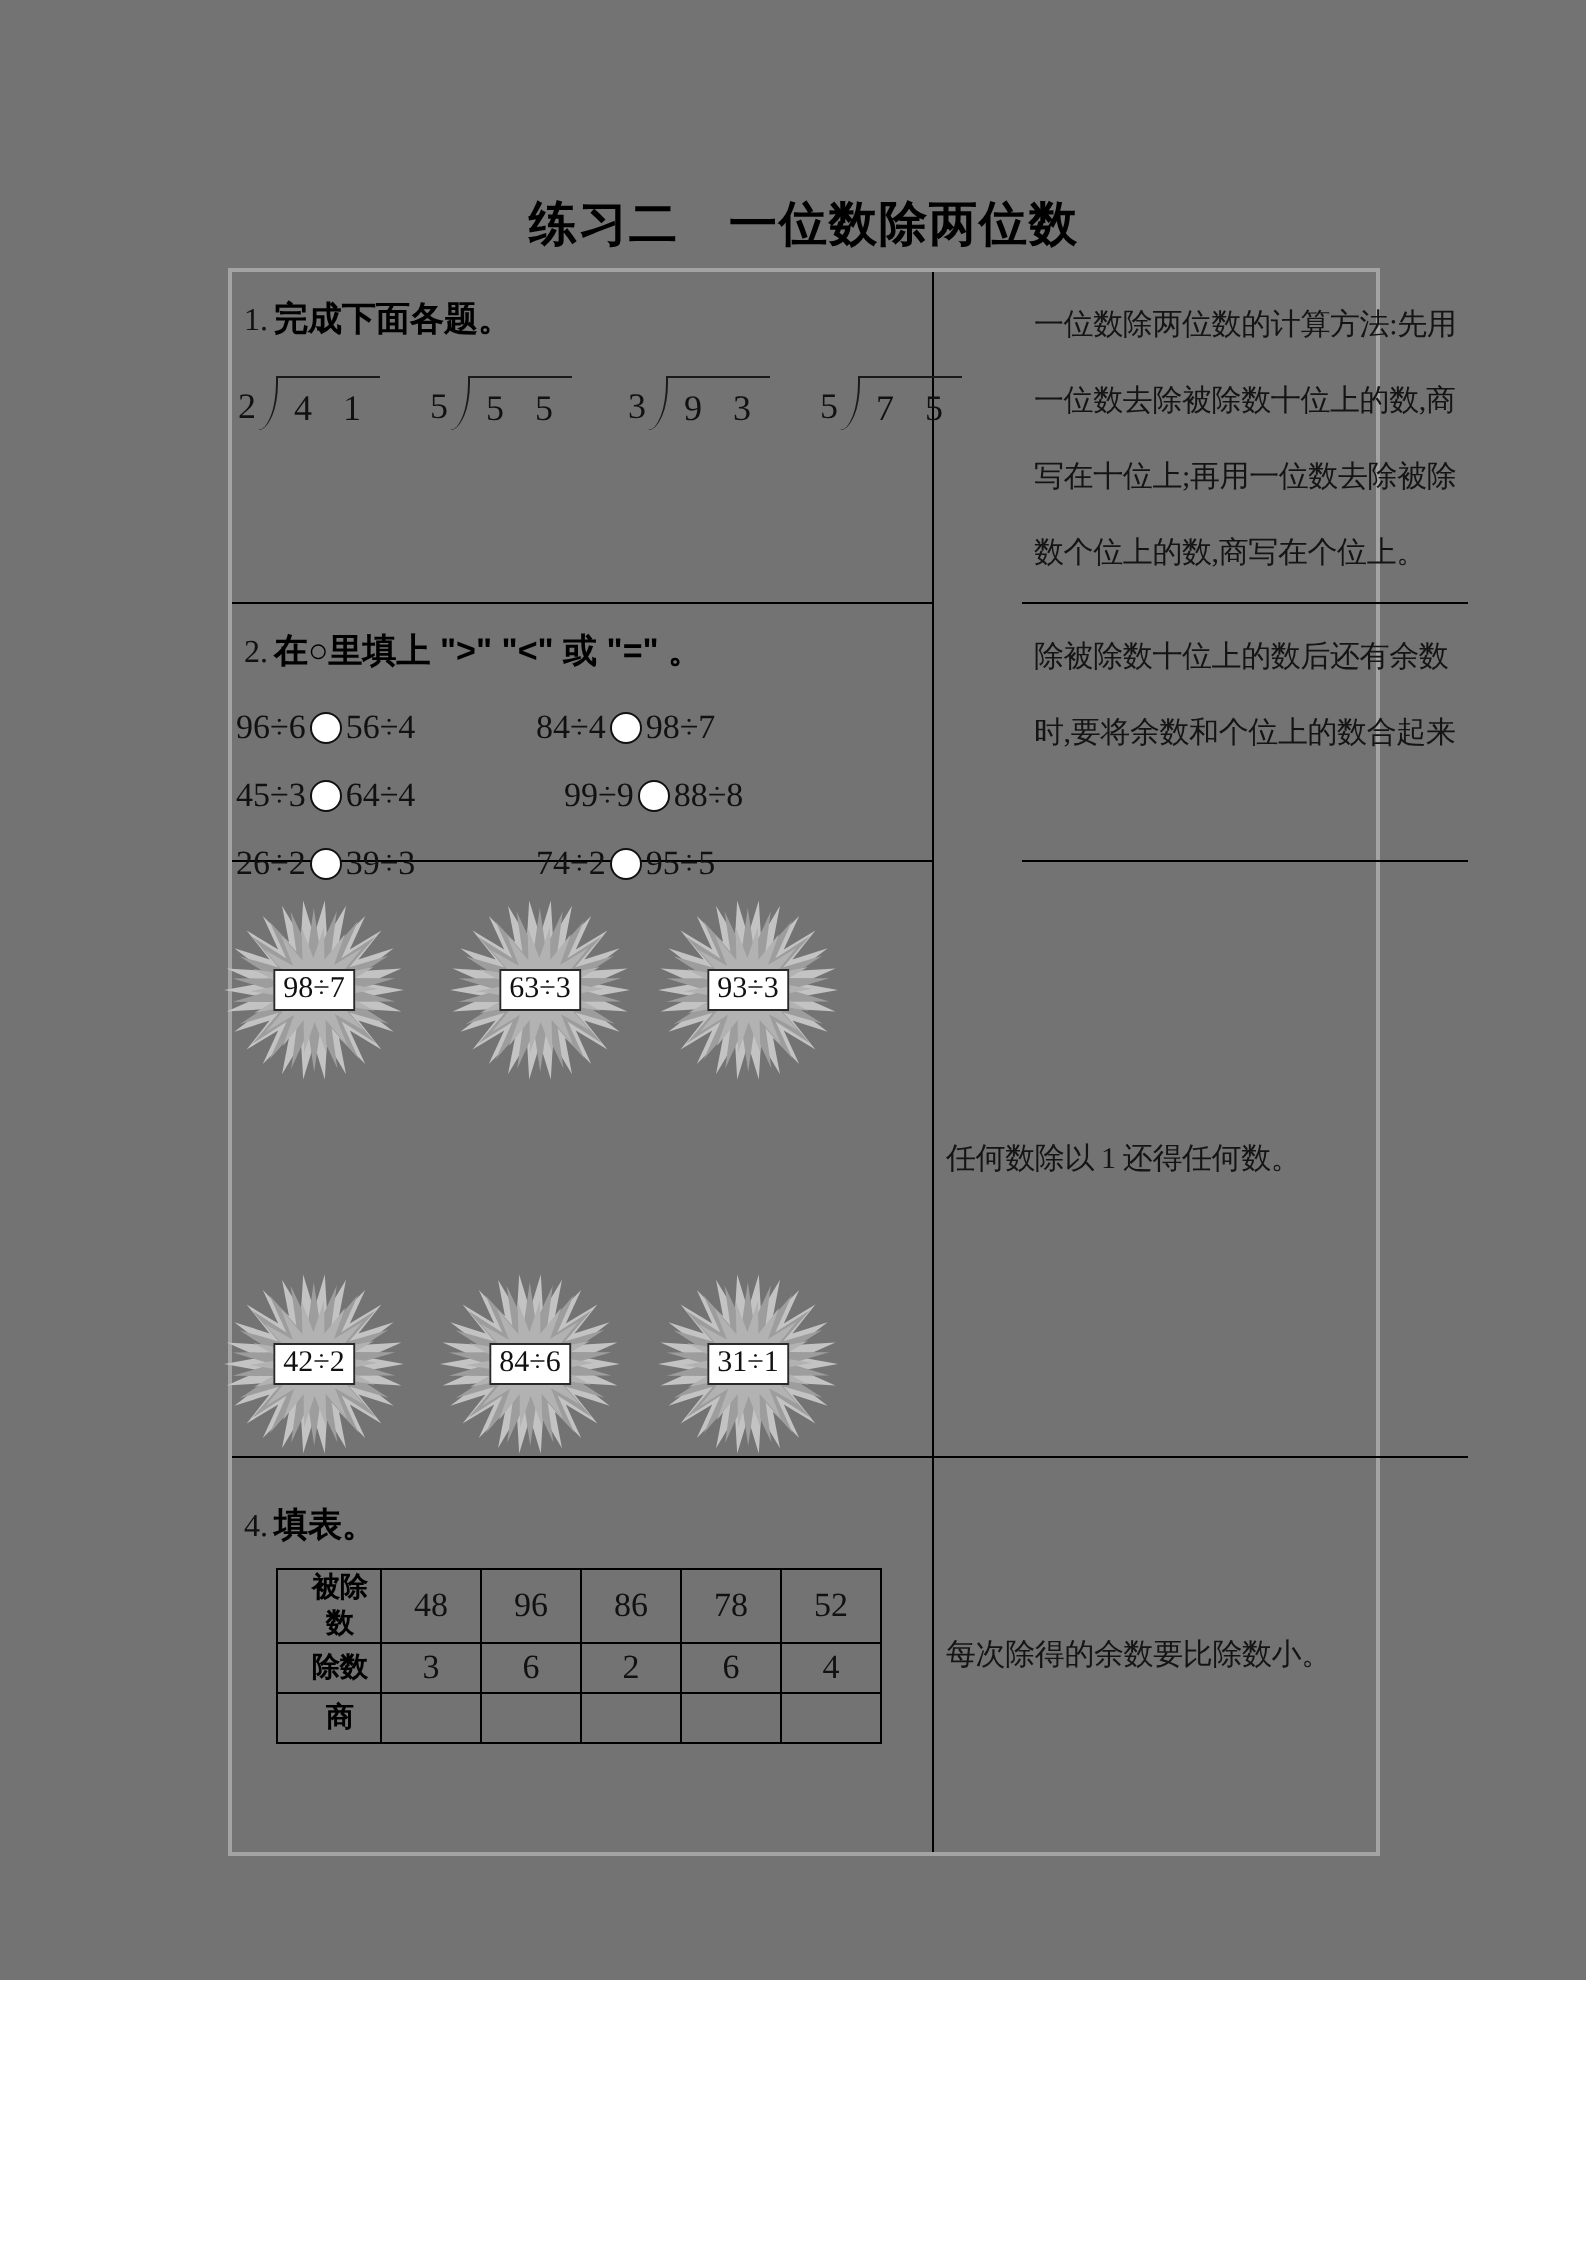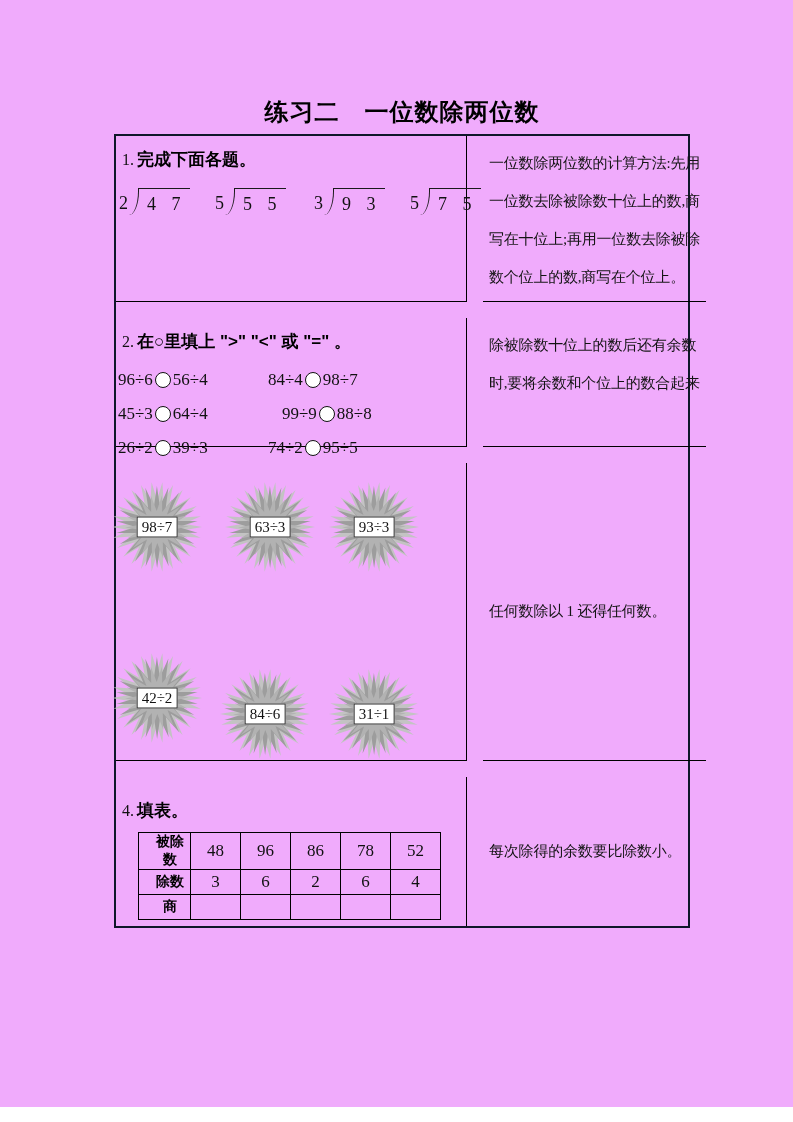--- a/index.html
+++ b/index.html
@@ -1,25 +1,25 @@
 <!DOCTYPE html>
 <html><head>
 <meta charset="utf-8">
 <style>
   * { margin:0; padding:0; box-sizing:border-box; }
   body { background:#ffffff; font-family:"Liberation Serif","DejaVu Serif",serif; }
-  .page { position:relative; width:793px; height:1107px; background:#f0abfc; overflow:hidden; color:#111; }
+  .page { position:relative; width:793px; height:990px; background:#737373; overflow:hidden; color:#111; }
 
   .title { position:absolute; left:114px; top:96px; width:576px; text-align:center;
            font-family:"Liberation Sans","DejaVu Sans",sans-serif; font-weight:bold;
            font-size:24px; letter-spacing:1px; color:#000; }
 
   .sheet { position:absolute; left:114px; top:134px; width:576px; height:794px;
-           border:2px solid #0f172a; display:grid;
-           grid-template-columns:351px 1fr; grid-template-rows:166px 129px 298px 1fr;gap:16px; }
+           border:2px solid #a3a3a3; display:grid;
+           grid-template-columns:351px 1fr; grid-template-rows:166px 129px 298px 1fr; }
   .cell { position:relative; }
   .cell.l { border-right:1.5px solid #000; }
   .rb { border-bottom:1.5px solid #000; }
 
   .sec-head { padding:12px 0 0 6px; font-size:17px; white-space:nowrap; }
   .sec-num { font-size:16px; margin-right:3px; }
   .sec-zh { font-family:"Liberation Sans","DejaVu Sans",sans-serif; font-weight:bold; color:#000; }
 
   
   .ld-row { position:absolute; left:0; top:52px; width:100%; height:40px; }
@@ -46,21 +46,21 @@
 
   
   .fill-table { margin:10px 0 0 22px; border-collapse:collapse; }
   .fill-table td { border:1.5px solid #000; height:25px; text-align:center;
                    font-size:17px; vertical-align:middle; }
   .fill-table td.hd { width:52px; font-family:"Liberation Sans","DejaVu Sans",sans-serif;
                       font-weight:bold; font-size:14px; color:#000;padding-left:11px; }
   .fill-table td.v { width:50px; }
 
   
-  .note { padding:8px 6px 0 6px; font-size:15px; line-height:38px; color:#141414; }
+  .note { padding:8px 6px 0 6px; font-size:15px; line-height:38px; color:#141414;margin-left:44px; }
   .note div { white-space:nowrap; letter-spacing:-0.2px; }
   .note-center { display:flex; align-items:center; padding:0 6px; font-size:15px;
                  letter-spacing:-0.2px; white-space:nowrap; color:#141414; }
 </style>
 </head>
 <body>
 
 <div class="page">
 
   <div class="title">练习二　一位数除两位数</div>
@@ -68,21 +68,21 @@
   <div class="sheet">
 
     <div class="cell l rb">
       <div class="sec-head">
         <span class="sec-num">1.</span><span class="sec-zh">完成下面各题。</span>
       </div>
       <div class="ld-row">
         <div class="longdiv" style="left:3px">
           <span class="ld-divisor">2</span>
           <span class="ld-bracket"></span>
-          <span class="ld-dividend">4 7</span>
+          <span class="ld-dividend">4 1</span>
         </div>
         <div class="longdiv" style="left:99px">
           <span class="ld-divisor">5</span>
           <span class="ld-bracket"></span>
           <span class="ld-dividend">5 5</span>
         </div>
         <div class="longdiv" style="left:198px">
           <span class="ld-divisor">3</span>
           <span class="ld-bracket"></span>
           <span class="ld-dividend">9 3</span>
@@ -139,21 +139,21 @@
           <span class="lab">63÷3</span>
         </div>
       <div class="flower" style="left:213px;top:19px">
           <svg width="90" height="90" viewBox="0 0 90 90">
             <polygon points="90.0,45.0 71.8,48.3 88.7,55.8 70.2,54.6 84.8,65.9 67.2,60.3 78.7,74.8 62.9,65.2 70.6,82.0 57.5,68.9 61.0,87.1 51.5,71.2 50.4,89.7 45.0,72.0 39.6,89.7 38.5,71.2 29.0,87.1 32.5,68.9 19.4,82.0 27.1,65.2 11.3,74.8 22.8,60.3 5.2,65.9 19.8,54.6 1.3,55.8 18.2,48.3 0.0,45.0 18.2,41.7 1.3,34.2 19.8,35.4 5.2,24.1 22.8,29.7 11.3,15.2 27.1,24.8 19.4,8.0 32.5,21.1 29.0,2.9 38.5,18.8 39.6,0.3 45.0,18.0 50.4,0.3 51.5,18.8 61.0,2.9 57.5,21.1 70.6,8.0 62.9,24.8 78.7,15.2 67.2,29.7 84.8,24.1 70.2,35.4 88.7,34.2 71.8,41.7" fill="#c3c3c3"></polygon>
             <polygon points="85.6,50.7 65.2,50.9 82.3,61.9 62.7,56.3 76.1,71.8 58.8,60.8 67.3,79.4 53.8,64.1 56.7,84.3 48.0,65.8 45.1,86.0 42.1,65.8 33.6,84.4 36.3,64.1 22.9,79.6 31.3,60.9 14.1,71.9 27.4,56.4 7.8,62.1 24.9,51.0 4.4,50.9 24.0,45.1 4.4,39.3 24.8,39.1 7.7,28.1 27.3,33.7 13.9,18.2 31.2,29.2 22.7,10.6 36.2,25.9 33.3,5.7 42.0,24.2 44.9,4.0 47.9,24.2 56.4,5.6 53.7,25.9 67.1,10.4 58.7,29.1 75.9,18.1 62.6,33.6 82.2,27.9 65.1,39.0 85.6,39.1 66.0,44.9" fill="#9d9d9d"></polygon>
             <polygon points="75.3,55.4 59.0,52.7 69.9,65.1 55.5,57.1 61.5,72.4 50.8,59.9 51.2,76.4 45.3,61.0 40.0,76.6 39.8,60.1 29.5,73.0 35.0,57.5 20.9,66.0 31.3,53.3 15.1,56.5 29.3,48.1 13.0,45.6 29.2,42.5 14.7,34.6 31.0,37.3 20.1,24.9 34.5,32.9 28.5,17.6 39.2,30.1 38.8,13.6 44.7,29.0 50.0,13.4 50.2,29.9 60.5,17.0 55.0,32.5 69.1,24.0 58.7,36.7 74.9,33.5 60.7,41.9 77.0,44.4 60.8,47.5" fill="#b2b2b2"></polygon>
           </svg>
           <span class="lab">93÷3</span>
         </div>
-      <div class="flower" style="left:-4px;top:190px">
+      <div class="flower" style="left:-4px;top:206px">
           <svg width="90" height="90" viewBox="0 0 90 90">
             <polygon points="90.0,45.0 71.8,48.3 88.7,55.8 70.2,54.6 84.8,65.9 67.2,60.3 78.7,74.8 62.9,65.2 70.6,82.0 57.5,68.9 61.0,87.1 51.5,71.2 50.4,89.7 45.0,72.0 39.6,89.7 38.5,71.2 29.0,87.1 32.5,68.9 19.4,82.0 27.1,65.2 11.3,74.8 22.8,60.3 5.2,65.9 19.8,54.6 1.3,55.8 18.2,48.3 0.0,45.0 18.2,41.7 1.3,34.2 19.8,35.4 5.2,24.1 22.8,29.7 11.3,15.2 27.1,24.8 19.4,8.0 32.5,21.1 29.0,2.9 38.5,18.8 39.6,0.3 45.0,18.0 50.4,0.3 51.5,18.8 61.0,2.9 57.5,21.1 70.6,8.0 62.9,24.8 78.7,15.2 67.2,29.7 84.8,24.1 70.2,35.4 88.7,34.2 71.8,41.7" fill="#c3c3c3"></polygon>
             <polygon points="85.6,50.7 65.2,50.9 82.3,61.9 62.7,56.3 76.1,71.8 58.8,60.8 67.3,79.4 53.8,64.1 56.7,84.3 48.0,65.8 45.1,86.0 42.1,65.8 33.6,84.4 36.3,64.1 22.9,79.6 31.3,60.9 14.1,71.9 27.4,56.4 7.8,62.1 24.9,51.0 4.4,50.9 24.0,45.1 4.4,39.3 24.8,39.1 7.7,28.1 27.3,33.7 13.9,18.2 31.2,29.2 22.7,10.6 36.2,25.9 33.3,5.7 42.0,24.2 44.9,4.0 47.9,24.2 56.4,5.6 53.7,25.9 67.1,10.4 58.7,29.1 75.9,18.1 62.6,33.6 82.2,27.9 65.1,39.0 85.6,39.1 66.0,44.9" fill="#9d9d9d"></polygon>
             <polygon points="75.3,55.4 59.0,52.7 69.9,65.1 55.5,57.1 61.5,72.4 50.8,59.9 51.2,76.4 45.3,61.0 40.0,76.6 39.8,60.1 29.5,73.0 35.0,57.5 20.9,66.0 31.3,53.3 15.1,56.5 29.3,48.1 13.0,45.6 29.2,42.5 14.7,34.6 31.0,37.3 20.1,24.9 34.5,32.9 28.5,17.6 39.2,30.1 38.8,13.6 44.7,29.0 50.0,13.4 50.2,29.9 60.5,17.0 55.0,32.5 69.1,24.0 58.7,36.7 74.9,33.5 60.7,41.9 77.0,44.4 60.8,47.5" fill="#b2b2b2"></polygon>
           </svg>
           <span class="lab">42÷2</span>
         </div>
       <div class="flower" style="left:104px;top:206px">
           <svg width="90" height="90" viewBox="0 0 90 90">
             <polygon points="90.0,45.0 71.8,48.3 88.7,55.8 70.2,54.6 84.8,65.9 67.2,60.3 78.7,74.8 62.9,65.2 70.6,82.0 57.5,68.9 61.0,87.1 51.5,71.2 50.4,89.7 45.0,72.0 39.6,89.7 38.5,71.2 29.0,87.1 32.5,68.9 19.4,82.0 27.1,65.2 11.3,74.8 22.8,60.3 5.2,65.9 19.8,54.6 1.3,55.8 18.2,48.3 0.0,45.0 18.2,41.7 1.3,34.2 19.8,35.4 5.2,24.1 22.8,29.7 11.3,15.2 27.1,24.8 19.4,8.0 32.5,21.1 29.0,2.9 38.5,18.8 39.6,0.3 45.0,18.0 50.4,0.3 51.5,18.8 61.0,2.9 57.5,21.1 70.6,8.0 62.9,24.8 78.7,15.2 67.2,29.7 84.8,24.1 70.2,35.4 88.7,34.2 71.8,41.7" fill="#c3c3c3"></polygon>

